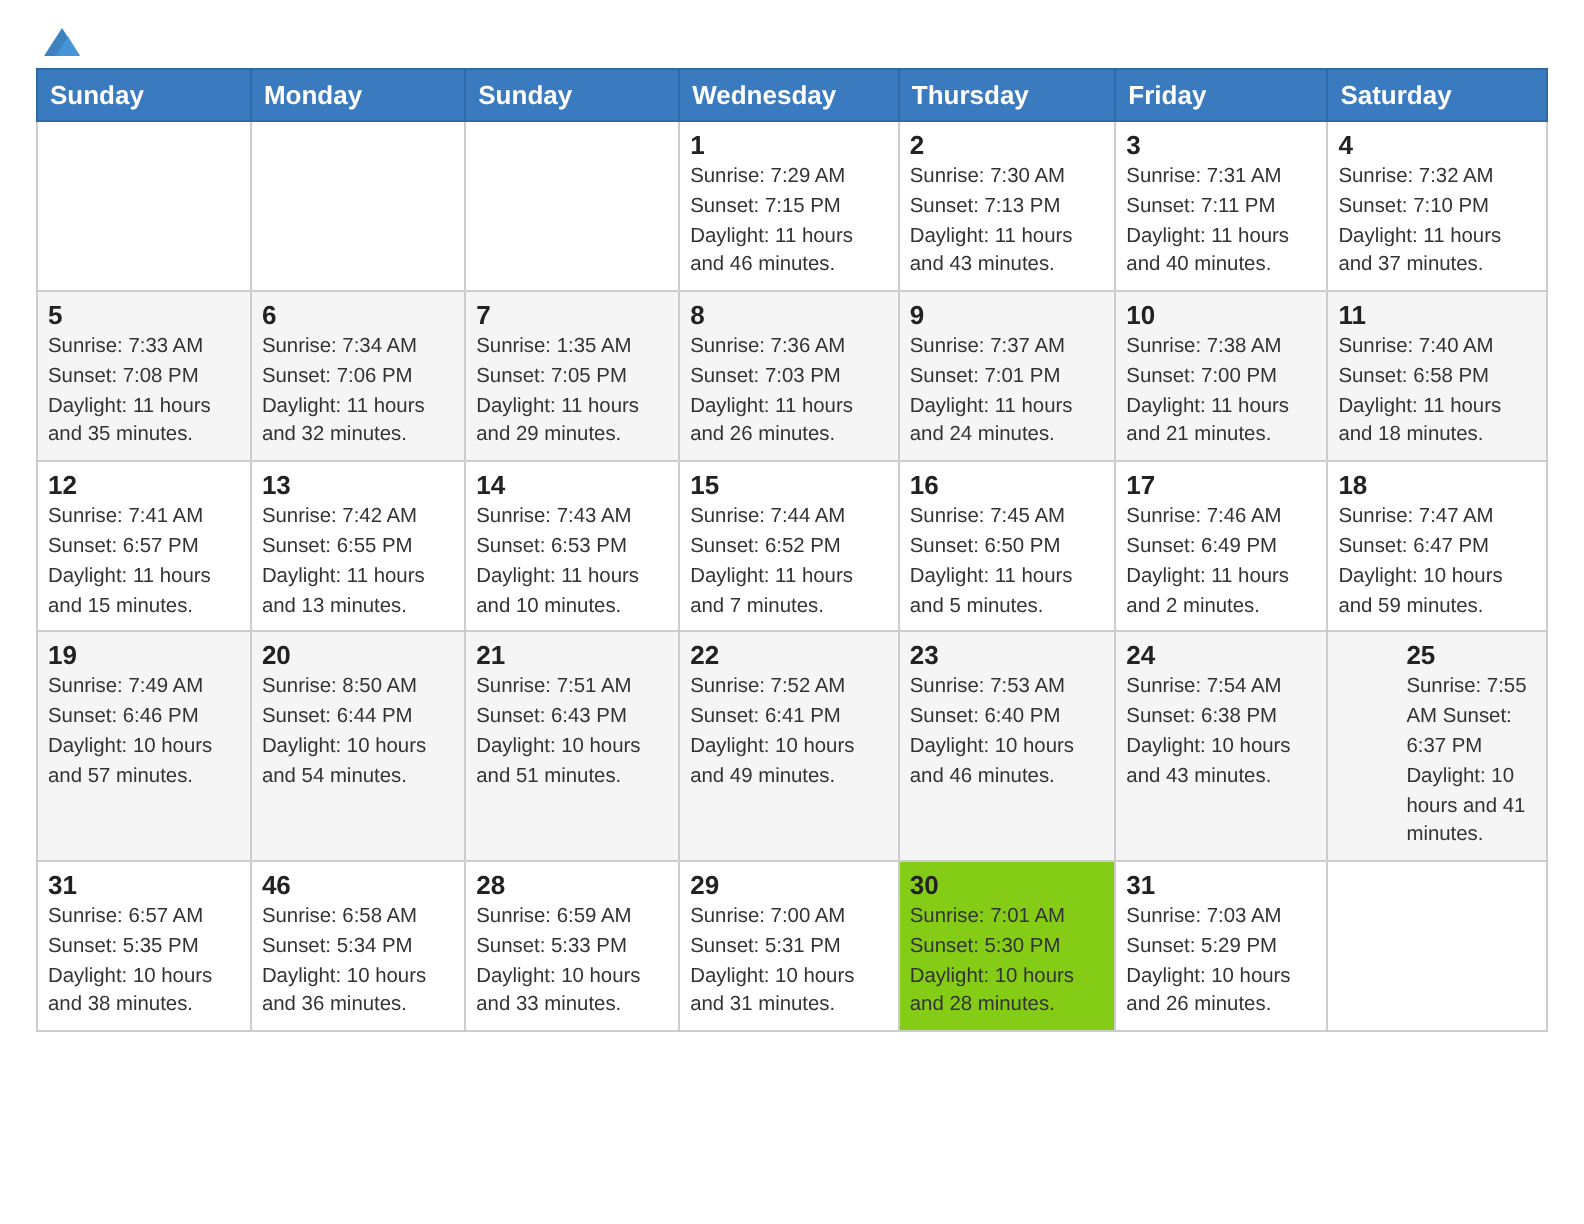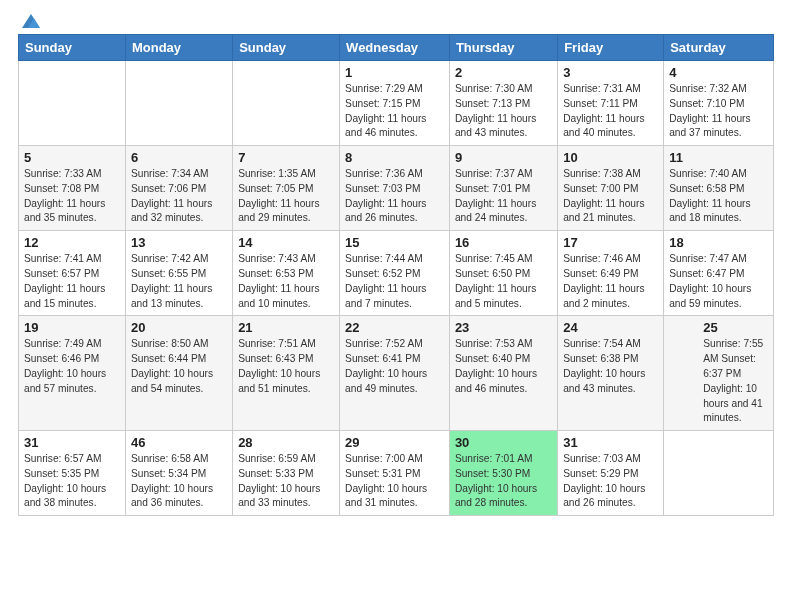--- a/index.html
+++ b/index.html
@@ -343,21 +343,21 @@
 Daylight: 10 hours
 and 33 minutes.</div>
           </td>
           <td style="background: rgb(255, 255, 255);">
             <span class="day-number">29</span>
             <div class="day-info">Sunrise: 7:00 AM
 Sunset: 5:31 PM
 Daylight: 10 hours
 and 31 minutes.</div>
           </td>
-          <td style="background: #86efac;">
+          <td style="background: #84cc16;">
             <span class="day-number">30</span>
             <div class="day-info">Sunrise: 7:01 AM
 Sunset: 5:30 PM
 Daylight: 10 hours
 and 28 minutes.</div>
           </td>
           <td style="background: rgb(255, 255, 255); margin-left: 45px;">
             <span class="day-number">31</span>
             <div class="day-info">Sunrise: 7:03 AM
 Sunset: 5:29 PM

